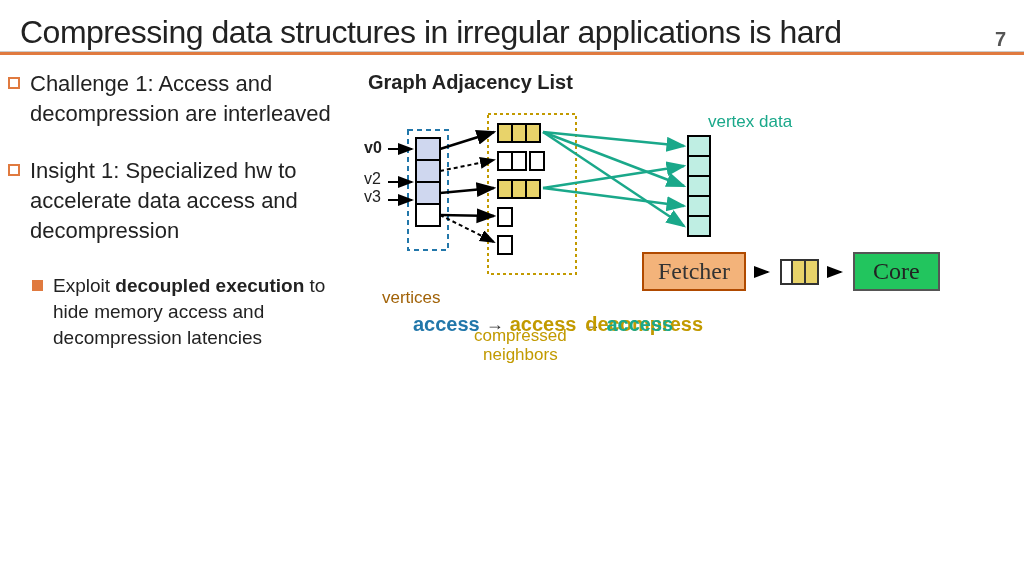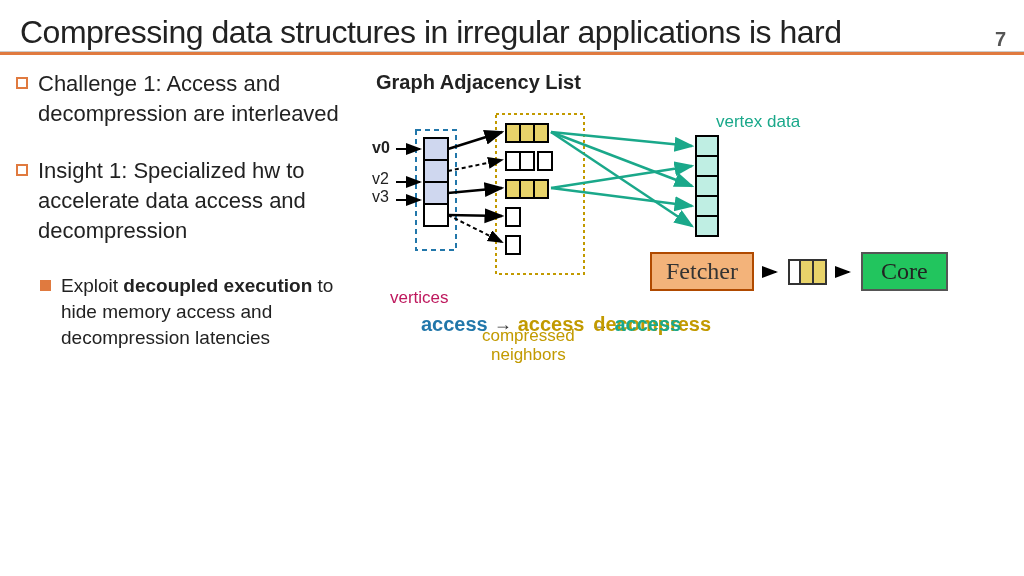--- a/index.html
+++ b/index.html
@@ -12,41 +12,41 @@
     font-size: 32px; font-weight: 400; padding: 14px 20px 0 20px;
     letter-spacing: -0.5px;
   }
   .pagenum {
     position: absolute; top: 28px; right: 18px; font-size: 20px; font-weight: 600; color: #555;
   }
   .rule {
     height: 4px; background: #e07a3f; margin: 0 0 14px 0; width: 100%;
     border-top: 1px solid #ccc;
   }
-  .cols { display: flex; padding: 0 16px; }
+  .cols { display: flex; padding: 0 8px; }
   .left { width: 360px; padding-right: 16px; }
   .right { flex: 1; position: relative; }
   .bullet {
     display: flex; gap: 10px; font-size: 22px; line-height: 1.35; margin-bottom: 28px;
   }
   .bullet .box {
     display: inline-block; width: 12px; height: 12px; border: 2px solid #e07a3f;
     margin-top: 8px; flex-shrink: 0;
   }
   .sub {
     display: flex; gap: 10px; font-size: 19px; line-height: 1.35; margin-left: 24px;
   }
   .sub .sbox {
     display: inline-block; width: 11px; height: 11px; background: #e07a3f;
     margin-top: 7px; flex-shrink: 0;
   }
   .dtitle { font-size: 20px; font-weight: 700; margin: 2px 0 8px 0; }
   .diagram { position: relative; width: 560px; height: 210px; }
   .lbl { position: absolute; font-size: 17px; }
-  .lbl-vertices { color: #be185d; left: 14px; top: 186px; }
+  .lbl-vertices { color: #a16207; left: 14px; top: 186px; }
   .lbl-cn { color: #c29a00; left: 106px; top: 186px; text-align: center; line-height: 1.1; margin-top: 39px; }
   .lbl-vd { color: #1aa88a; left: 340px; top: 10px; }
   .fetcher-row { position: absolute; left: 274px; top: 150px; display: flex; align-items: center; gap: 8px; font-family: Liberation Serif, serif; }
   .fetcher {
     border: 2px solid #b04a00; background: #f3b37a; padding: 4px 14px;
     font-size: 24px; color: #333;
   }
   .core {
     border: 2px solid #555; background: #22c55e; padding: 4px 18px;
     font-size: 24px; color: #222;

